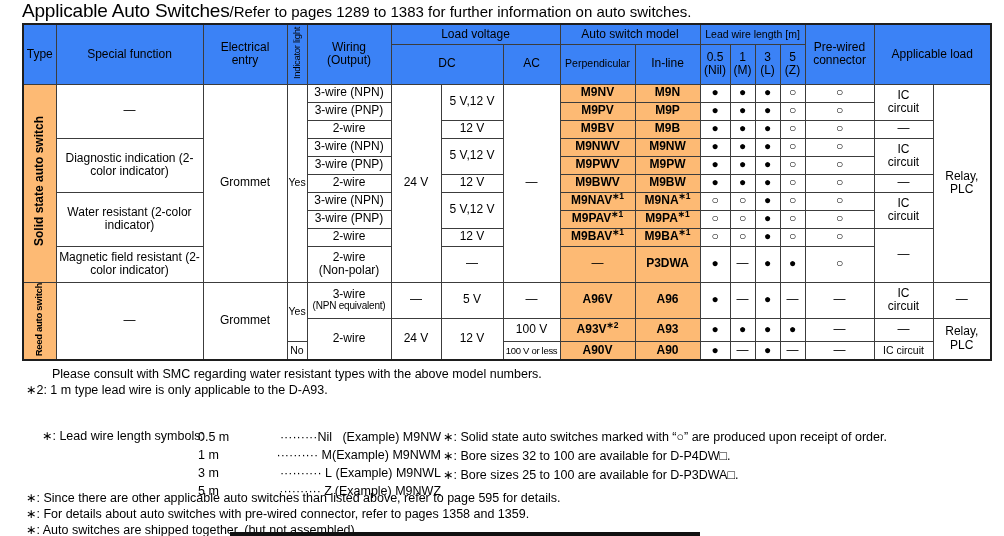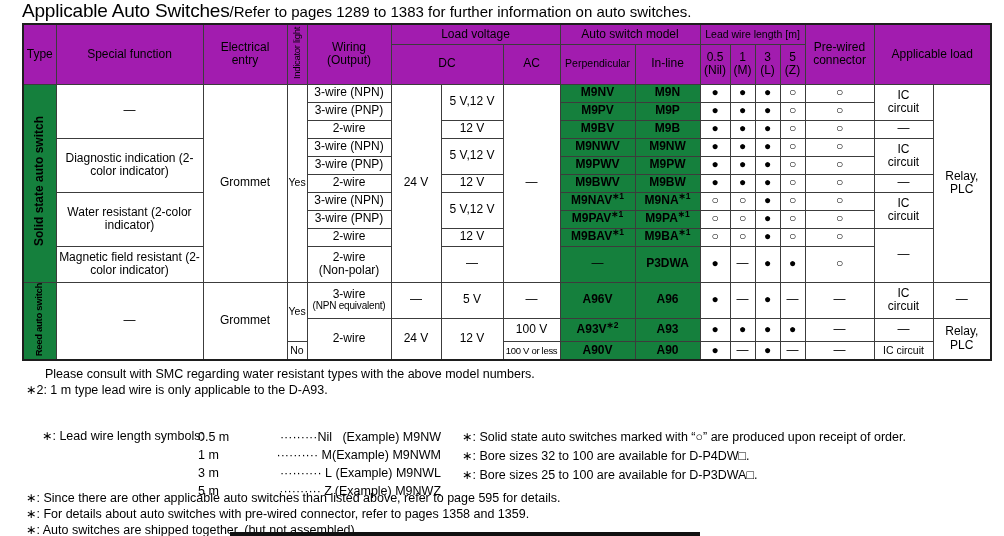--- a/index.html
+++ b/index.html
@@ -18,49 +18,49 @@
     position:absolute;left:22px;top:23px;width:968px;
     border-collapse:collapse;table-layout:fixed;
     border:2px solid #1e1e1e;
   }
   table.main td{
     border:1px solid #3c3c3c;
     text-align:center;vertical-align:middle;
     padding:0 1px;font-size:12px;line-height:1.12;
     overflow:hidden;
   }
-  td.h{background:#a21caf}
-  td.g{background:#15803d}
+  td.h{background:#3b82f6}
+  td.g{background:#fdba74}
   td.b{font-weight:bold}
   td.sm .ct{font-size:10.5px}
   td.xs .ct{font-size:9.5px;letter-spacing:-0.3px}
   td.pre .ct{white-space:pre-line}
   td.sym{font-size:13px}
   td.vert .ct{writing-mode:vertical-rl;transform:rotate(180deg);display:inline-block}
   td.bt{border-top:2px solid #1e1e1e}
   sup{font-size:8.5px;vertical-align:super;line-height:0}
   .sub{display:block;font-size:10px;line-height:1.05;letter-spacing:-0.2px}
   thead tr:nth-child(1){height:20px}
   thead tr:nth-child(2){height:40px}
   tbody tr{height:18px}
   tbody tr:nth-child(10),tbody tr:nth-child(11){height:36px}
   tbody tr:nth-child(12),tbody tr:nth-child(13){height:19px}
 
   
   .fn{position:absolute;font-size:12.5px;line-height:16px;white-space:nowrap}
   #fn-top{left:26px;top:366px}
-  #fn-top .indent{margin-left:19px}
+  #fn-top .indent{margin-left:26px}
   #fn-mid-left{left:26px;top:428px}
   .lw-prefix{position:absolute;left:16px;top:0}
   table.lw{border-collapse:collapse;margin-left:172px}
   table.lw td{padding:0;border:none;font-size:12.5px;line-height:17px}
   td.lw-len{text-align:left;width:44px}
   td.lw-leader{text-align:right;width:90px}
   td.lw-ex{text-align:right;padding-left:14px}
-  #fn-mid-right{left:462px;top:428px;line-height:19px}
+  #fn-mid-right{left:443px;top:428px;line-height:19px}
   #fn-bottom{left:26px;top:490px;line-height:16px}
   .edge{position:absolute;left:230px;top:532px;width:470px;height:4px;background:#111}
 </style>
 </head>
 <body>
 
 <div class="title-row">
   <span class="title">Applicable Auto Switches</span><span class="subtitle">/Refer to pages 1289 to 1383 for further information on auto switches.</span>
 </div>
 

